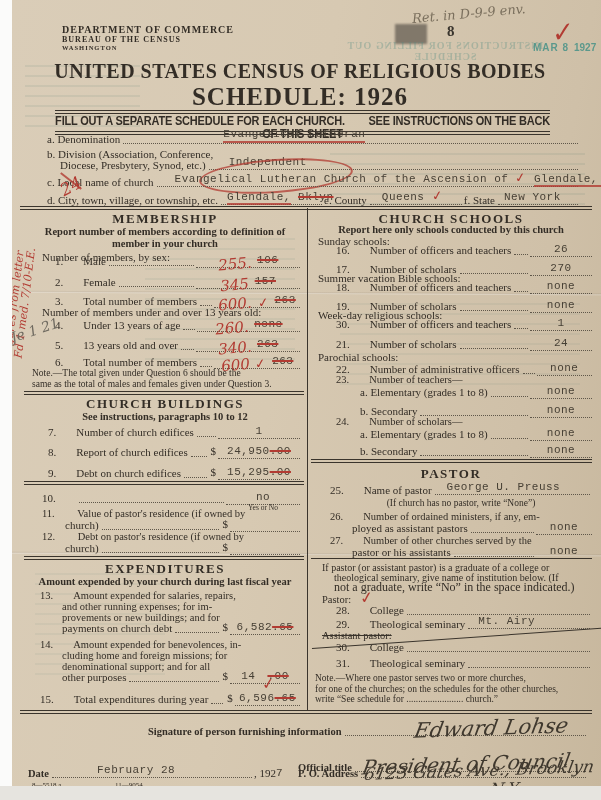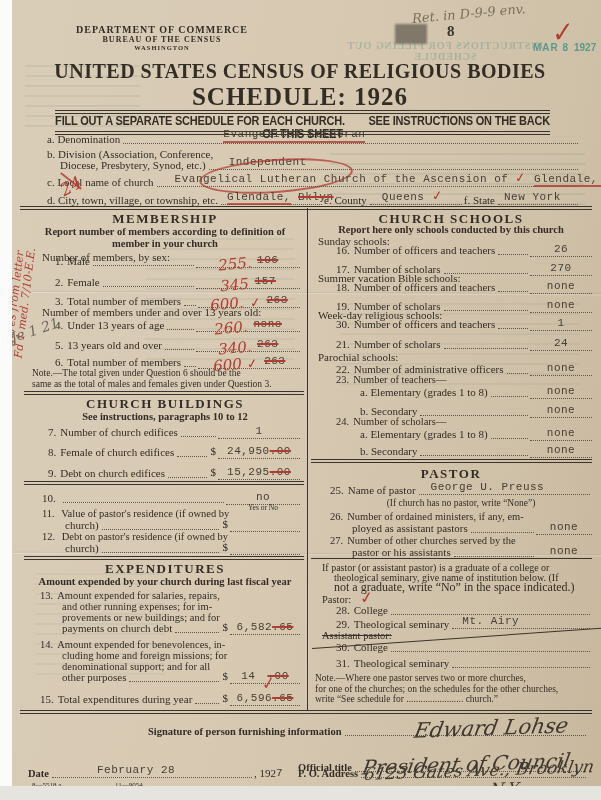--- a/index.html
+++ b/index.html
@@ -7,21 +7,21 @@
        background:#f2f1ee;font-family:"Liberation Serif",serif;color:#332d26;}
   .paper{position:absolute;left:12px;top:0;width:589px;height:786px;
        background:linear-gradient(100deg,#dacdb8 0%,#d7c9b2 45%,#cfc0a8 80%,#c7b79d 100%);
        box-shadow:-3px 0 4px rgba(0,0,0,.3),0 3px 4px rgba(0,0,0,.25);}
   .crease{position:absolute;left:12px;width:589px;height:2px;
        background:linear-gradient(180deg,rgba(90,70,50,.14),rgba(255,255,255,.35));transform:rotate(.25deg);}
   .bleed{position:absolute;opacity:.09;filter:blur(.7px);pointer-events:none;
        background:repeating-linear-gradient(180deg,transparent 0 3px,#3e6d66 3px 5px,transparent 5px 10px);}
   .abs{position:absolute;}
   .q{position:absolute;display:flex;align-items:flex-end;font-size:11px;line-height:13px;white-space:nowrap;}
-  .qno{margin-right:4px;}
+  .qno{margin-right:20px;}
   .leader,.fill{flex:1;border-bottom:1px dotted #5f574a;margin:0 2px 2px 3px;position:relative;min-width:12px;}
   .fill>*{position:absolute;bottom:0;white-space:nowrap;}
   .vcell{border-bottom:1px dotted #5f574a;text-align:center;position:relative;display:flex;
        align-items:flex-end;justify-content:center;gap:6px;padding:0 2px;}
   .typed{font-family:"Liberation Mono",monospace;font-size:11px;color:#463f34;letter-spacing:.5px;}
   .struck{text-decoration:line-through;text-decoration-color:#b23b32;text-decoration-thickness:2px;}
   .struck-ink{text-decoration:line-through;text-decoration-color:#3a342c;}
   .hand{font-family:"DejaVu Serif",serif;font-style:italic;font-size:15px;color:#b23b32;
        transform:rotate(-5deg) translateY(2px);display:inline-block;line-height:10px;}
   .check{font-family:"DejaVu Sans",sans-serif;color:#b23b32;font-weight:bold;display:inline-block;
@@ -57,21 +57,21 @@
 
 <div class="abs" style="left:412px;top:6px;font:italic 13px 'DejaVu Serif',serif;color:#7a6f5d;transform:rotate(-5deg)">Ret. in D-9-9 env.</div>
 <div class="abs" style="left:395px;top:24px;width:32px;height:20px;background:rgba(45,42,38,.5);filter:blur(1.2px)"></div>
 <div class="abs" style="left:447px;top:23px;font:bold 15px 'Liberation Serif',serif;color:#3a352e">8</div>
 <div class="abs" style="left:330px;top:40px;width:230px;text-align:center;transform:scaleX(-1);
      color:#4e8a80;opacity:.32;font:bold 10px 'Liberation Serif',serif;filter:blur(.5px);letter-spacing:1px">INSTRUCTIONS FOR FILLING OUT SCHEDULE</div>
 <div class="abs" style="left:533px;top:42px;font:bold 10px 'Liberation Sans',sans-serif;color:#3f8f85;opacity:.8;letter-spacing:1px">MAR 8</div>
 <div class="abs" style="left:574px;top:42px;font:bold 10px 'Liberation Sans',sans-serif;color:#3f8f85;opacity:.8">1927</div>
 <div class="abs check" style="left:552px;top:28px;font-size:26px;transform:rotate(-10deg) skewX(-10deg)">✓</div>
 
-<div class="abs" style="left:62px;top:24px;width:200px;text-align:center">
+<div class="abs" style="left:62px;top:24px;width:200px;">
   <div style="font-weight:bold;font-size:10px;letter-spacing:1px">DEPARTMENT OF COMMERCE</div>
   <div style="font-weight:bold;font-size:8px;letter-spacing:1px">BUREAU OF THE CENSUS</div>
   <div style="font-weight:bold;font-size:6.5px;letter-spacing:1px">WASHINGTON</div>
 </div>
 <div class="abs" style="left:40px;top:60px;width:520px;text-align:center;font-weight:bold;font-size:20px;letter-spacing:.5px">UNITED STATES CENSUS OF RELIGIOUS BODIES</div>
 <div class="abs" style="left:40px;top:83px;width:520px;text-align:center;font-weight:bold;font-size:25px;letter-spacing:1px">SCHEDULE: 1926</div>
 <div class="rule2" style="left:55px;top:110px;width:495px"></div>
 <div class="abs" style="left:55px;top:115px;width:495px;text-align:center;font-family:'Liberation Sans',sans-serif;
      font-weight:bold;font-size:11px;transform:scaleY(1.15);letter-spacing:-.2px">
   <span>FILL OUT A SEPARATE SCHEDULE FOR EACH CHURCH.</span>
@@ -193,21 +193,21 @@
 <div class="q" style="left:48px;top:424px;width:252px;height:15px">
   <span class="qno">7.</span>
   <span>Number of church edifices</span>
   <span class="leader"></span>
   <span class="vcell" style="width:78px">
       <span class="typed">1</span>
     </span>
 </div>
 <div class="q" style="left:48px;top:444px;width:252px;height:15px">
   <span class="qno">8.</span>
-  <span>Female of church edifices</span>
+  <span>Report of church edifices</span>
   <span class="leader"></span>
   <span class="dollar">$</span>
   <span class="vcell" style="width:78px;gap:0">
       <span class="typed">24,950</span>
       <span class="typed struck">.00</span>
     </span>
 </div>
 <div class="q" style="left:48px;top:465px;width:252px;height:15px">
   <span class="qno">9.</span>
   <span>Debt on church edifices</span>

